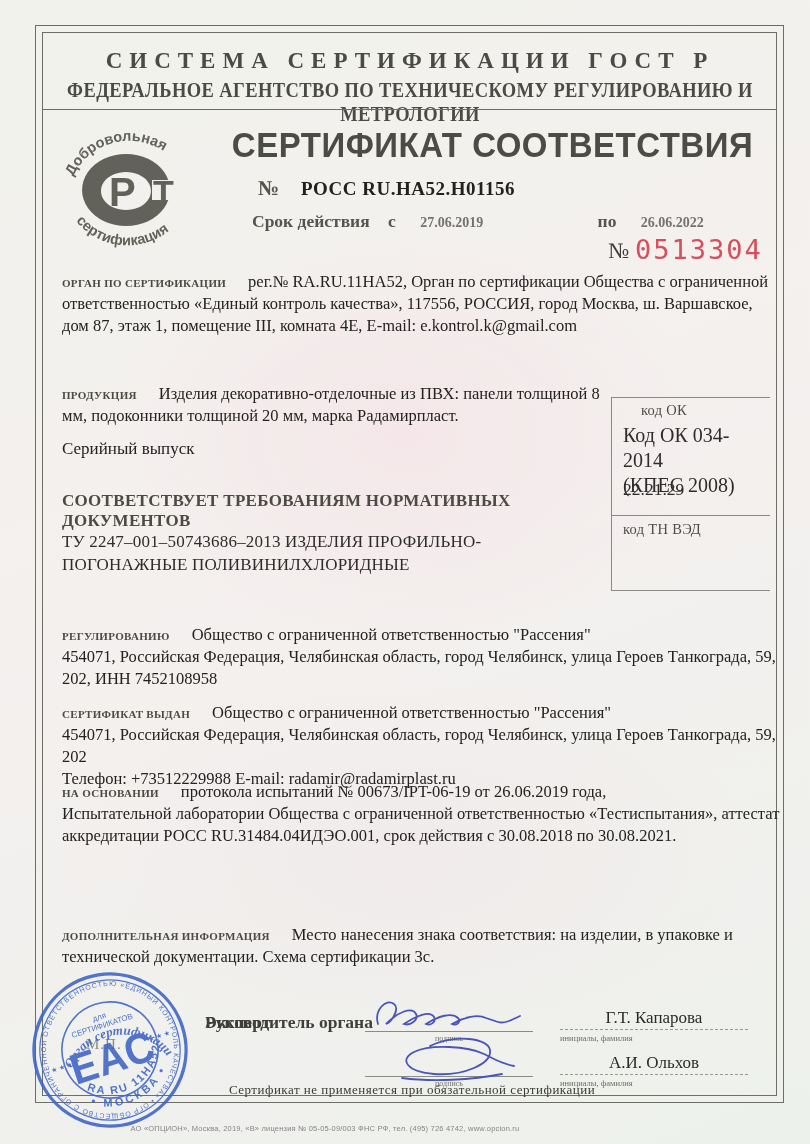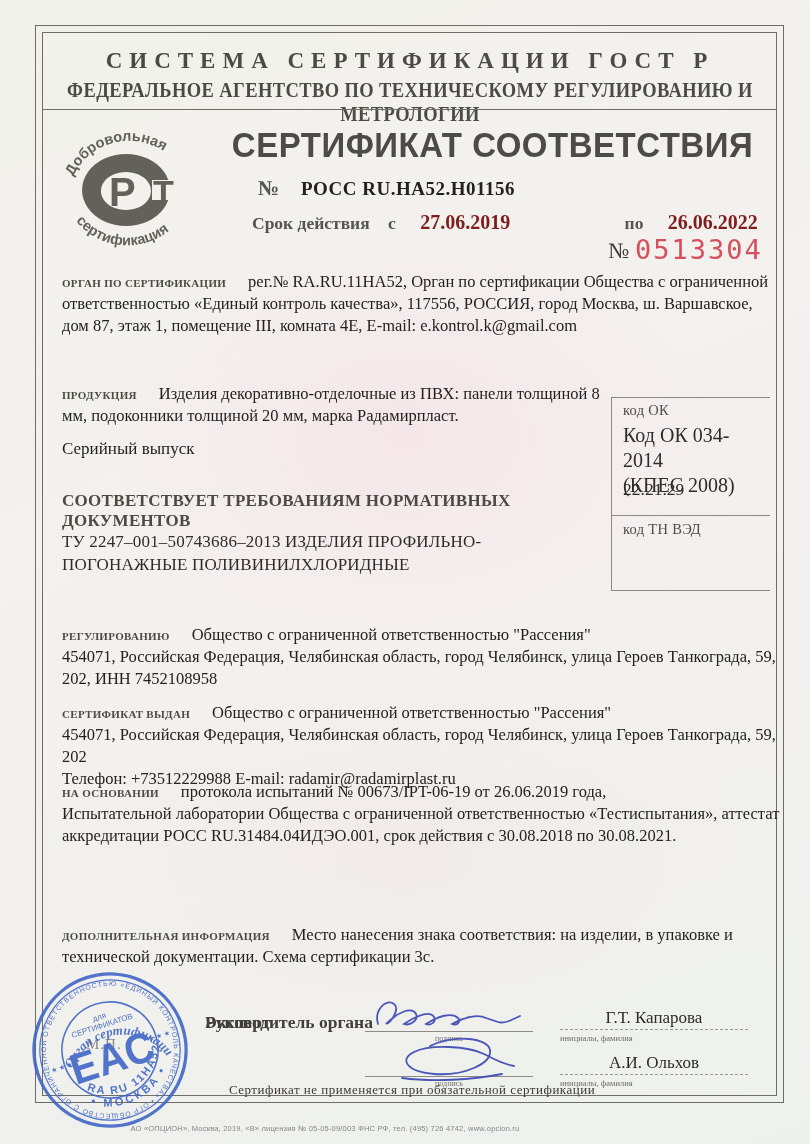--- a/index.html
+++ b/index.html
@@ -42,42 +42,42 @@
   .doc-title{
     left:205px; top:126px; width:575px; text-align:center;
     font-family:"Liberation Sans", sans-serif;
     font-size:33px; font-weight:bold; letter-spacing:0.5px; color:#4c4c47;
     transform:scaleY(1.05);
   }
   .num-row{ left:258px; top:176px; font-size:19px; }
   .num-row .no{ font-weight:bold; color:#55544e; margin-right:22px; font-size:21px;}
   .num-row .val{ font-weight:bold; color:#22211f; letter-spacing:0.5px;}
   .validity{ left:252px; top:211px; font-size:17.5px; color:#55544e; font-weight:bold; }
-  .validity .date{ color:#7f1d1d; font-size:20px; }
+  .validity .date{ color:#737373; font-size:14px; }
   .validity .sp1{ display:inline-block; width:14px; }
   .validity .sp2{ display:inline-block; width:20px; }
   .validity .sp3{ display:inline-block; width:110px; }
   .blank-no{ left:608px; top:233px; font-size:22px; color:#3c3b37; }
   .blank-no .digits{
     font-family:"DejaVu Sans Mono", monospace;
     font-size:27px; letter-spacing:2px; color:#d5505c; font-weight:normal;
     position:relative; top:1px; margin-left:6px;
   }
   .para{ font-size:16.5px; line-height:1.33; color:#23221f; }
   .lbl{ font-weight:bold; color:#4c4b43; font-size:11px; letter-spacing:0.3px; }
   .lblgap{ display:inline-block; width:22px; }
   .org-block{ left:62px; top:271px; width:712px; }
   .product-block{ left:62px; top:383px; width:548px; }
   .serial-note{ left:62px; top:438px; font-size:17px; }
   .codes-box{ left:611px; top:397px; width:158px; height:194px; border-left:1.2px solid #8a8a84; }
   .codes-box .topline{ position:absolute; left:0; top:0; width:158px; border-top:1.2px solid #8a8a84; }
   .codes-box .midline{ position:absolute; left:0; top:118px; width:158px; border-top:1.2px solid #8a8a84; }
   .codes-box .botline{ position:absolute; left:0; top:193px; width:158px; border-top:1.2px solid #8a8a84; }
   .codes-box .small-lbl{ font-size:14.5px; color:#4e4d48; letter-spacing:0.3px; }
-  .codes-box .ok-lbl{ position:absolute; left:11px; top:5px; }
+  .codes-box .ok-lbl{ position:absolute; left:29px; top:5px; }
   .codes-box .ok-val{ position:absolute; left:11px; top:26px; font-size:20px; line-height:1.25; }
   .codes-box .ok-code{ position:absolute; left:11px; top:82px; font-size:17.5px; }
   .codes-box .tnved-lbl{ position:absolute; left:11px; top:124px; }
   .conforms-block{ left:62px; top:491px; width:565px; }
   .conforms-block .cap{ font-size:17px; line-height:1.35; letter-spacing:0.2px; }
   .manuf-block{ left:62px; top:624px; width:716px; }
   .issued-block{ left:62px; top:702px; width:716px; }
   .basis-block{ left:62px; top:781px; width:722px; }
   .addinfo-block{ left:62px; top:924px; width:714px; }
   .sig-row{ position:absolute; left:205px; width:570px; }

